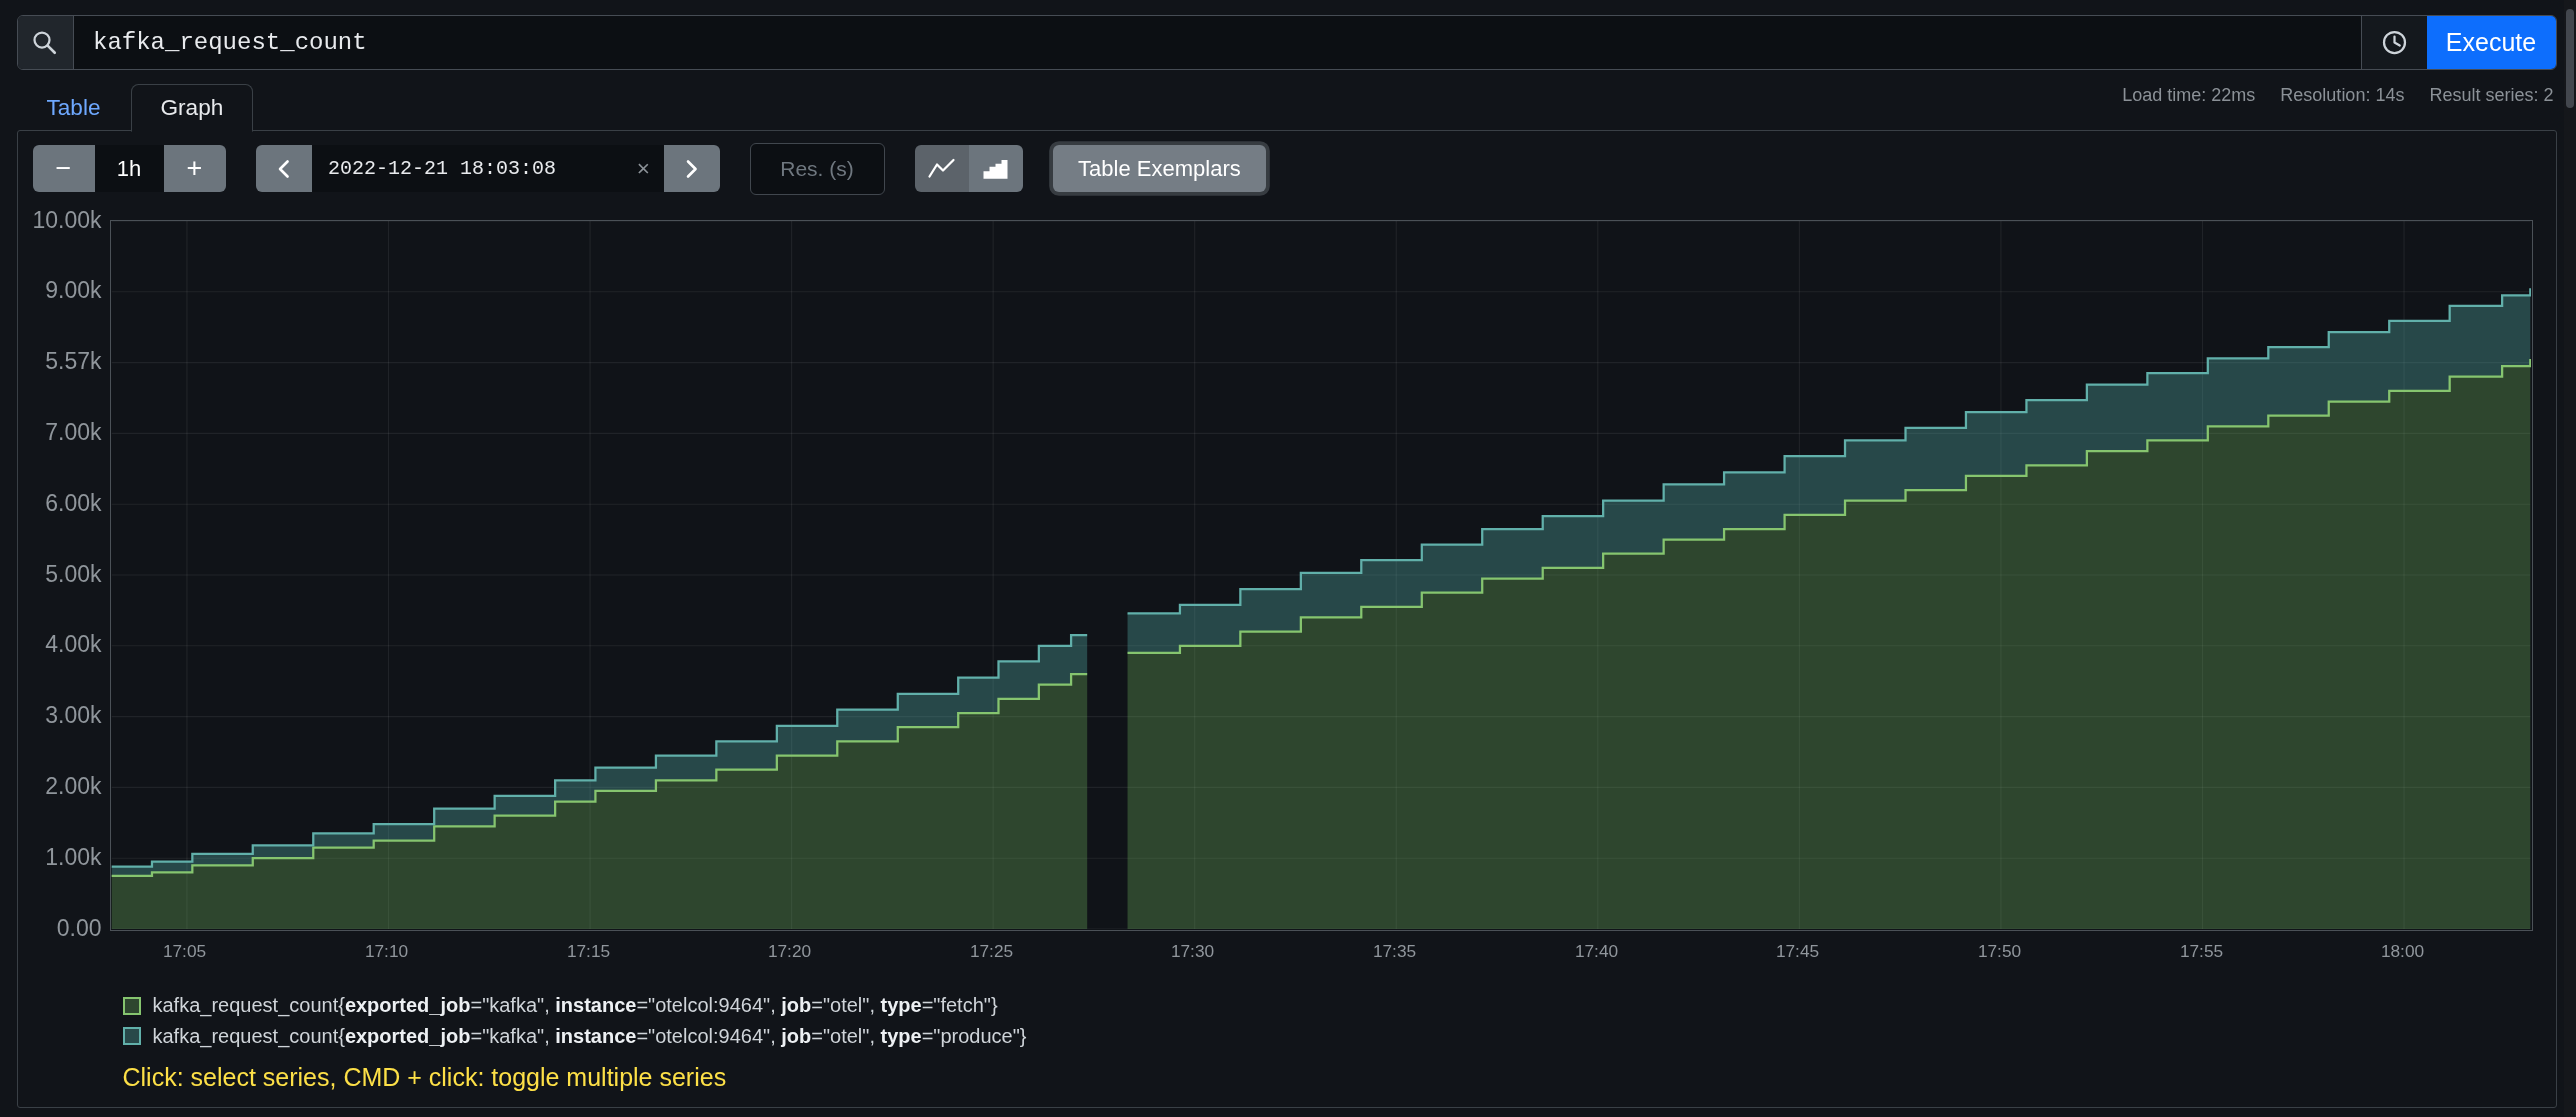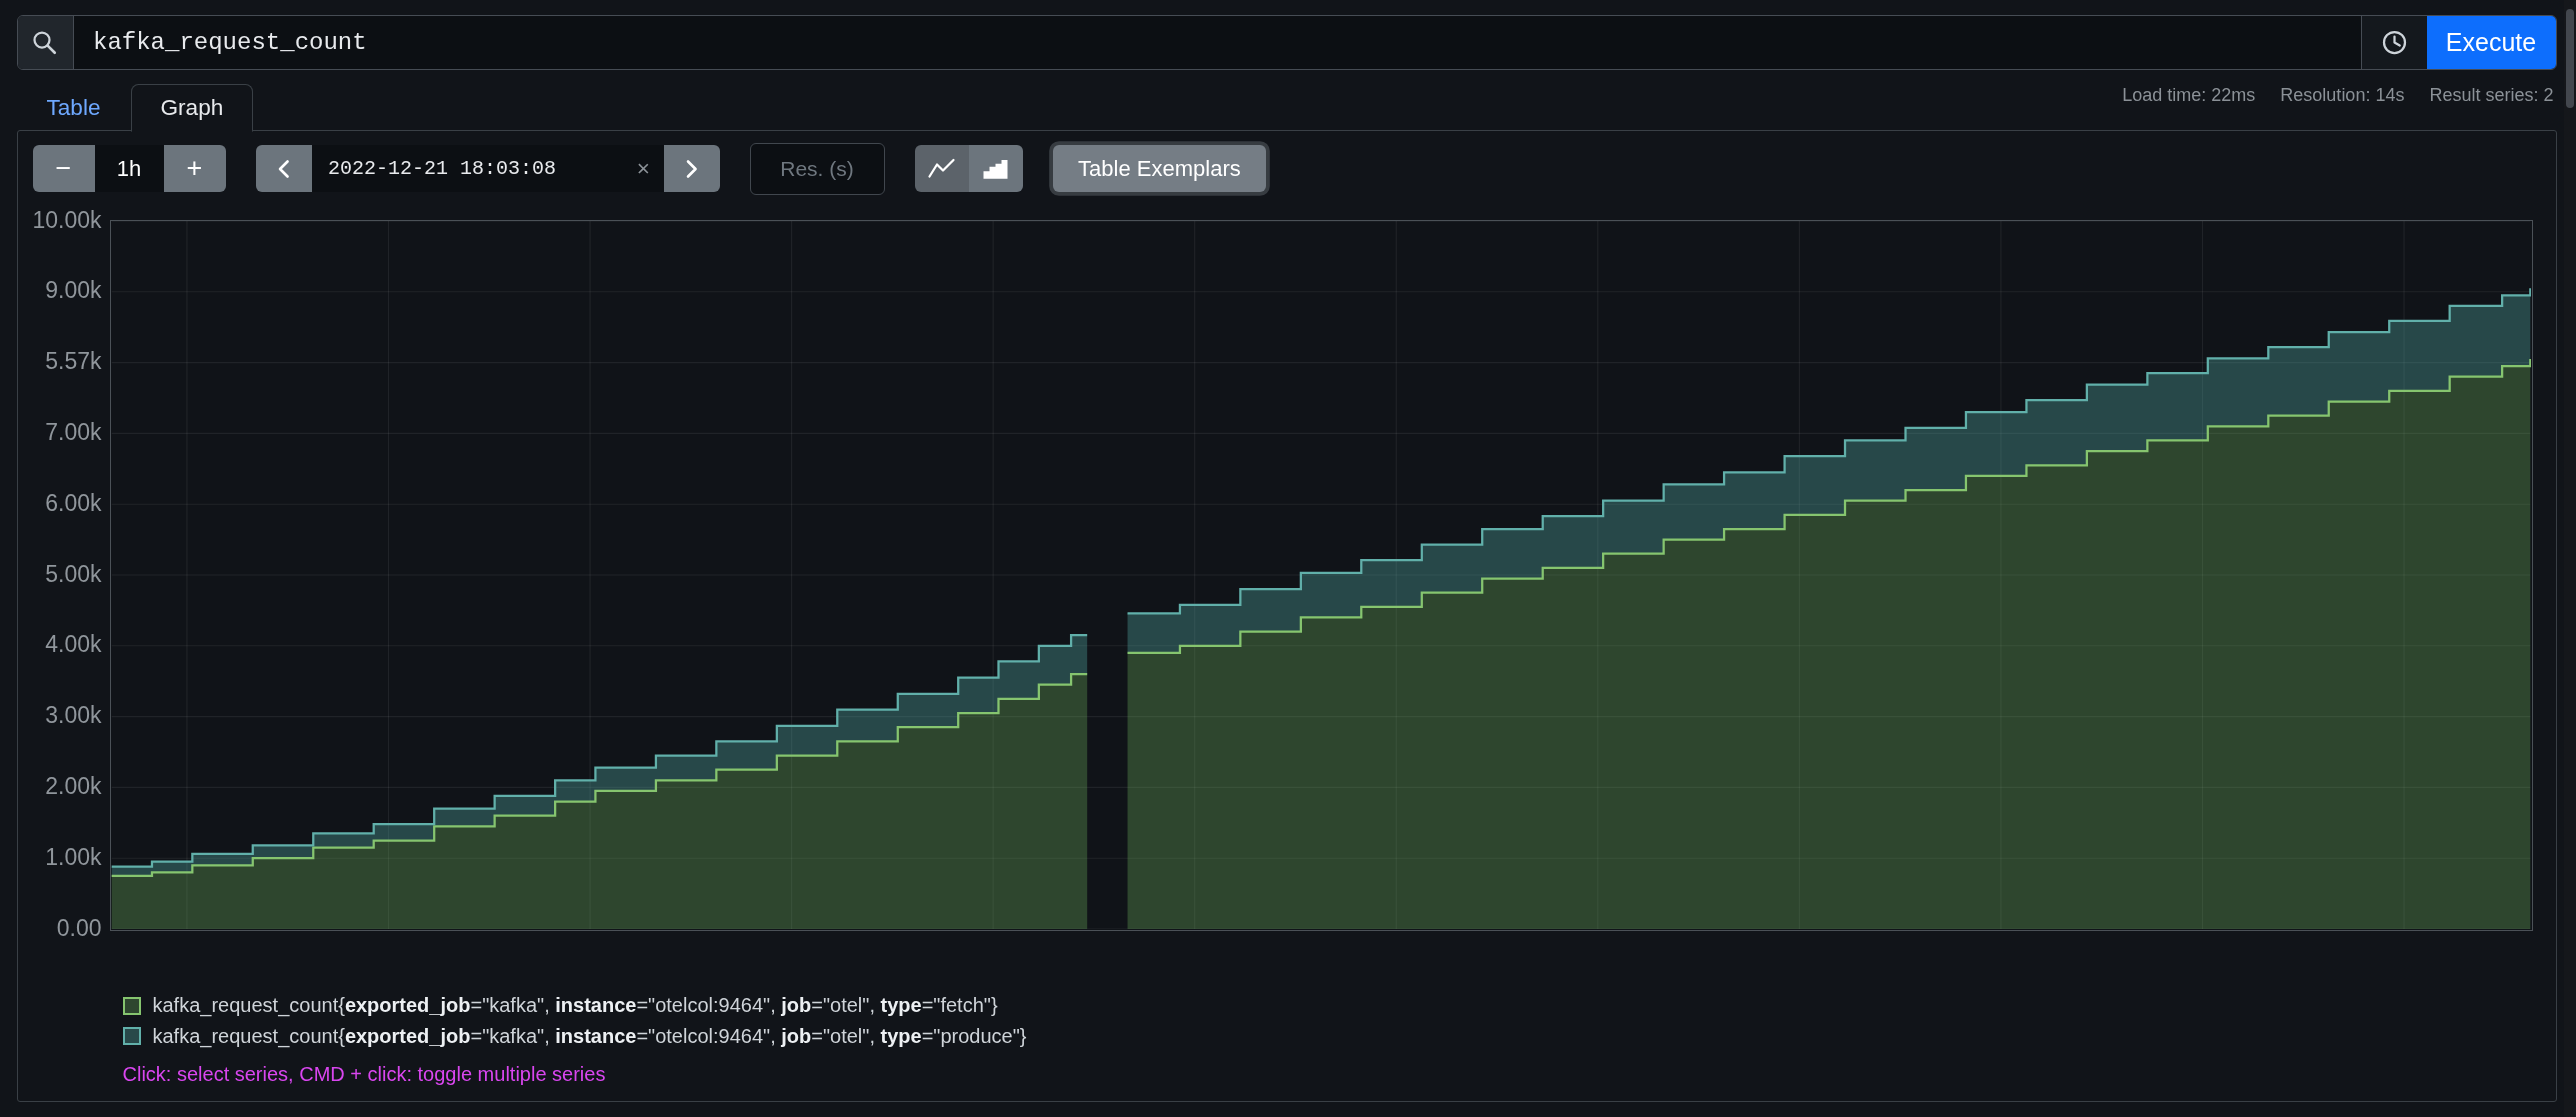--- a/index.html
+++ b/index.html
@@ -116,21 +116,21 @@
     position: absolute; transform: translateX(-50%);
     color: #90969c; font-size: 17.3px; white-space: nowrap;
   }
 
   
   .legend { margin: 30px 0 0 90px; display: flex; flex-direction: column; gap: 7.5px; }
   .legend-row { display: flex; align-items: center; gap: 12px; cursor: pointer; }
   .swatch { width: 18px; height: 18px; border: 2.3px solid; flex: none; }
   .legend-text { font-size: 20px; color: #cfd4d9; }
   .legend-text b { color: #edf0f3; font-weight: 700; }
-  .hint { margin: 15px 0 0 90px; color: #d946ef; font-size: 20px; }
+  .hint { margin: 15px 0 0 90px; color: #fde047; font-size: 25px; }
 
   
   .scrollbar { position: fixed; top: 0; right: 0; width: 12px; height: 100%; background: #15171b; }
   .scroll-thumb { position: absolute; top: 9px; left: 2.3px; width: 7.5px; height: 99px; background: #43474e; border-radius: 4.5px; }
 
   svg.icon { display: block; }
 </style>
 </head>
 <body>
 
@@ -249,20 +249,34 @@
           <polygon points="0.0,859.1 53.6,859.1 53.6,852.5 107.3,852.5 107.3,842.1 187.7,842.1 187.7,830.8 268.2,830.8 268.2,814.8 348.6,814.8 348.6,802.6 429.1,802.6 429.1,781.9 509.5,781.9 509.5,764.9 590.0,764.9 590.0,744.2 643.6,744.2 643.6,727.2 724.1,727.2 724.1,711.2 804.5,711.2 804.5,692.4 885.0,692.4 885.0,671.6 965.4,671.6 965.4,650.0 1045.9,650.0 1045.9,629.3 1126.3,629.3 1126.3,607.6 1179.9,607.6 1179.9,585.9 1233.6,585.9 1233.6,565.2 1276.5,565.2 1276.5,551.1 1297.9,551.1 1297.9,602.9 1276.5,602.9 1276.5,617.0 1233.6,617.0 1233.6,635.8 1179.9,635.8 1179.9,654.7 1126.3,654.7 1126.3,673.5 1045.9,673.5 1045.9,692.4 965.4,692.4 965.4,711.2 885.0,711.2 885.0,730.0 804.5,730.0 804.5,744.2 724.1,744.2 724.1,758.3 643.6,758.3 643.6,772.4 590.0,772.4 590.0,791.3 509.5,791.3 509.5,805.4 429.1,805.4 429.1,824.3 348.6,824.3 348.6,833.7 268.2,833.7 268.2,847.8 187.7,847.8 187.7,857.2 107.3,857.2 107.3,866.6 53.6,866.6 53.6,871.4 0.0,871.4" fill="rgba(80,160,155,0.38)"></polygon>
           <polygon points="0.0,871.4 53.6,871.4 53.6,866.6 107.3,866.6 107.3,857.2 187.7,857.2 187.7,847.8 268.2,847.8 268.2,833.7 348.6,833.7 348.6,824.3 429.1,824.3 429.1,805.4 509.5,805.4 509.5,791.3 590.0,791.3 590.0,772.4 643.6,772.4 643.6,758.3 724.1,758.3 724.1,744.2 804.5,744.2 804.5,730.0 885.0,730.0 885.0,711.2 965.4,711.2 965.4,692.4 1045.9,692.4 1045.9,673.5 1126.3,673.5 1126.3,654.7 1179.9,654.7 1179.9,635.8 1233.6,635.8 1233.6,617.0 1276.5,617.0 1276.5,602.9 1297.9,602.9 1297.9,942.0 0.0,942.0" fill="rgba(115,190,100,0.30)"></polygon>
           <polyline points="0.0,871.4 53.6,871.4 53.6,866.6 107.3,866.6 107.3,857.2 187.7,857.2 187.7,847.8 268.2,847.8 268.2,833.7 348.6,833.7 348.6,824.3 429.1,824.3 429.1,805.4 509.5,805.4 509.5,791.3 590.0,791.3 590.0,772.4 643.6,772.4 643.6,758.3 724.1,758.3 724.1,744.2 804.5,744.2 804.5,730.0 885.0,730.0 885.0,711.2 965.4,711.2 965.4,692.4 1045.9,692.4 1045.9,673.5 1126.3,673.5 1126.3,654.7 1179.9,654.7 1179.9,635.8 1233.6,635.8 1233.6,617.0 1276.5,617.0 1276.5,602.9 1297.9,602.9" fill="none" stroke="#86c56f" stroke-width="3"></polyline>
           <polyline points="0.0,859.1 53.6,859.1 53.6,852.5 107.3,852.5 107.3,842.1 187.7,842.1 187.7,830.8 268.2,830.8 268.2,814.8 348.6,814.8 348.6,802.6 429.1,802.6 429.1,781.9 509.5,781.9 509.5,764.9 590.0,764.9 590.0,744.2 643.6,744.2 643.6,727.2 724.1,727.2 724.1,711.2 804.5,711.2 804.5,692.4 885.0,692.4 885.0,671.6 965.4,671.6 965.4,650.0 1045.9,650.0 1045.9,629.3 1126.3,629.3 1126.3,607.6 1179.9,607.6 1179.9,585.9 1233.6,585.9 1233.6,565.2 1276.5,565.2 1276.5,551.1 1297.9,551.1" fill="none" stroke="#61b0aa" stroke-width="3"></polyline>
           <polygon points="1351.6,521.9 1421.3,521.9 1421.3,510.6 1501.7,510.6 1501.7,489.8 1582.2,489.8 1582.2,468.2 1662.6,468.2 1662.6,451.2 1743.1,451.2 1743.1,430.5 1823.5,430.5 1823.5,409.8 1904.0,409.8 1904.0,392.8 1984.4,392.8 1984.4,372.1 2064.9,372.1 2064.9,350.4 2145.3,350.4 2145.3,334.4 2225.8,334.4 2225.8,312.7 2306.2,312.7 2306.2,292.0 2386.7,292.0 2386.7,275.1 2467.1,275.1 2467.1,254.3 2547.6,254.3 2547.6,238.3 2628.0,238.3 2628.0,217.6 2708.5,217.6 2708.5,202.5 2788.9,202.5 2788.9,182.7 2869.4,182.7 2869.4,167.7 2949.8,167.7 2949.8,147.9 3030.3,147.9 3030.3,132.8 3110.7,132.8 3110.7,113.0 3180.5,113.0 3180.5,98.9 3218.0,98.9 3218.0,89.5 3218.0,89.5 3218.0,183.7 3218.0,183.7 3218.0,193.1 3180.5,193.1 3180.5,207.2 3110.7,207.2 3110.7,226.1 3030.3,226.1 3030.3,240.2 2949.8,240.2 2949.8,259.1 2869.4,259.1 2869.4,273.2 2788.9,273.2 2788.9,292.0 2708.5,292.0 2708.5,306.1 2628.0,306.1 2628.0,325.0 2547.6,325.0 2547.6,339.1 2467.1,339.1 2467.1,358.0 2386.7,358.0 2386.7,372.1 2306.2,372.1 2306.2,390.9 2225.8,390.9 2225.8,409.8 2145.3,409.8 2145.3,423.9 2064.9,423.9 2064.9,442.7 1984.4,442.7 1984.4,461.6 1904.0,461.6 1904.0,475.7 1823.5,475.7 1823.5,494.6 1743.1,494.6 1743.1,513.4 1662.6,513.4 1662.6,527.5 1582.2,527.5 1582.2,546.4 1501.7,546.4 1501.7,565.2 1421.3,565.2 1421.3,574.6 1351.6,574.6" fill="rgba(80,160,155,0.38)"></polygon>
           <polygon points="1351.6,574.6 1421.3,574.6 1421.3,565.2 1501.7,565.2 1501.7,546.4 1582.2,546.4 1582.2,527.5 1662.6,527.5 1662.6,513.4 1743.1,513.4 1743.1,494.6 1823.5,494.6 1823.5,475.7 1904.0,475.7 1904.0,461.6 1984.4,461.6 1984.4,442.7 2064.9,442.7 2064.9,423.9 2145.3,423.9 2145.3,409.8 2225.8,409.8 2225.8,390.9 2306.2,390.9 2306.2,372.1 2386.7,372.1 2386.7,358.0 2467.1,358.0 2467.1,339.1 2547.6,339.1 2547.6,325.0 2628.0,325.0 2628.0,306.1 2708.5,306.1 2708.5,292.0 2788.9,292.0 2788.9,273.2 2869.4,273.2 2869.4,259.1 2949.8,259.1 2949.8,240.2 3030.3,240.2 3030.3,226.1 3110.7,226.1 3110.7,207.2 3180.5,207.2 3180.5,193.1 3218.0,193.1 3218.0,183.7 3218.0,183.7 3218.0,942.0 1351.6,942.0" fill="rgba(115,190,100,0.30)"></polygon>
           <polyline points="1351.6,574.6 1421.3,574.6 1421.3,565.2 1501.7,565.2 1501.7,546.4 1582.2,546.4 1582.2,527.5 1662.6,527.5 1662.6,513.4 1743.1,513.4 1743.1,494.6 1823.5,494.6 1823.5,475.7 1904.0,475.7 1904.0,461.6 1984.4,461.6 1984.4,442.7 2064.9,442.7 2064.9,423.9 2145.3,423.9 2145.3,409.8 2225.8,409.8 2225.8,390.9 2306.2,390.9 2306.2,372.1 2386.7,372.1 2386.7,358.0 2467.1,358.0 2467.1,339.1 2547.6,339.1 2547.6,325.0 2628.0,325.0 2628.0,306.1 2708.5,306.1 2708.5,292.0 2788.9,292.0 2788.9,273.2 2869.4,273.2 2869.4,259.1 2949.8,259.1 2949.8,240.2 3030.3,240.2 3030.3,226.1 3110.7,226.1 3110.7,207.2 3180.5,207.2 3180.5,193.1 3218.0,193.1 3218.0,183.7 3218.0,183.7" fill="none" stroke="#86c56f" stroke-width="3"></polyline>
           <polyline points="1351.6,521.9 1421.3,521.9 1421.3,510.6 1501.7,510.6 1501.7,489.8 1582.2,489.8 1582.2,468.2 1662.6,468.2 1662.6,451.2 1743.1,451.2 1743.1,430.5 1823.5,430.5 1823.5,409.8 1904.0,409.8 1904.0,392.8 1984.4,392.8 1984.4,372.1 2064.9,372.1 2064.9,350.4 2145.3,350.4 2145.3,334.4 2225.8,334.4 2225.8,312.7 2306.2,312.7 2306.2,292.0 2386.7,292.0 2386.7,275.1 2467.1,275.1 2467.1,254.3 2547.6,254.3 2547.6,238.3 2628.0,238.3 2628.0,217.6 2708.5,217.6 2708.5,202.5 2788.9,202.5 2788.9,182.7 2869.4,182.7 2869.4,167.7 2949.8,167.7 2949.8,147.9 3030.3,147.9 3030.3,132.8 3110.7,132.8 3110.7,113.0 3180.5,113.0 3180.5,98.9 3218.0,98.9 3218.0,89.5 3218.0,89.5" fill="none" stroke="#61b0aa" stroke-width="3"></polyline>
         </svg>
       </div>
+    <div class="xlabels">
+        <div class="xlabel" style="left: 75px;">17:05</div>
+        <div class="xlabel" style="left: 277px;">17:10</div>
+        <div class="xlabel" style="left: 479px;">17:15</div>
+        <div class="xlabel" style="left: 680px;">17:20</div>
+        <div class="xlabel" style="left: 882px;">17:25</div>
+        <div class="xlabel" style="left: 1083px;">17:30</div>
+        <div class="xlabel" style="left: 1285px;">17:35</div>
+        <div class="xlabel" style="left: 1487px;">17:40</div>
+        <div class="xlabel" style="left: 1688px;">17:45</div>
+        <div class="xlabel" style="left: 1890px;">17:50</div>
+        <div class="xlabel" style="left: 2092px;">17:55</div>
+        <div class="xlabel" style="left: 2293px;">18:00</div>
+      </div>
   </div>
 
   <div class="legend">
       <div class="legend-row">
         <span class="swatch" style="border-color: rgb(134, 197, 111); background: rgba(115, 190, 100, 0.3);"></span>
         <span class="legend-text">kafka_request_count{<b>exported_job</b>="kafka", <b>instance</b>="otelcol:9464", <b>job</b>="otel", <b>type</b>="fetch"}</span>
       </div>
       <div class="legend-row">
         <span class="swatch" style="border-color: rgb(97, 176, 170); background: rgba(80, 160, 155, 0.38);"></span>
         <span class="legend-text">kafka_request_count{<b>exported_job</b>="kafka", <b>instance</b>="otelcol:9464", <b>job</b>="otel", <b>type</b>="produce"}</span>

